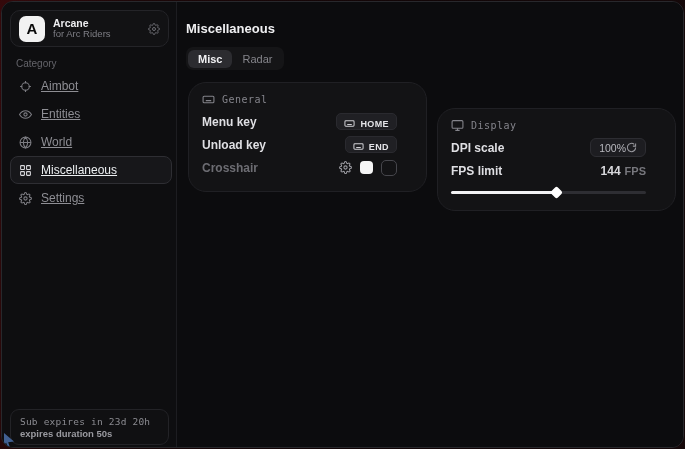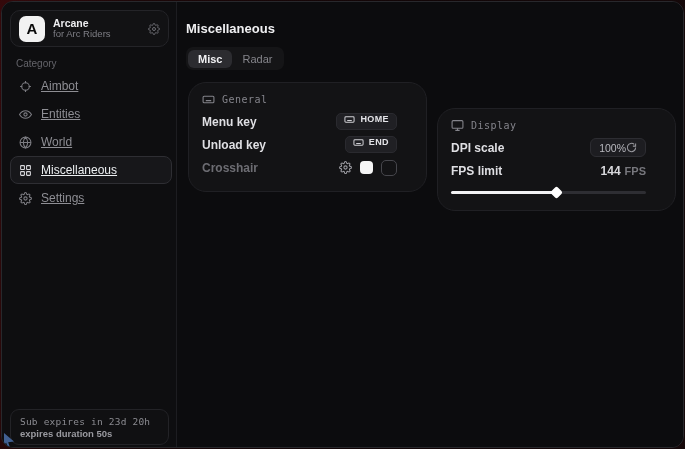--- a/index.html
+++ b/index.html
@@ -78,21 +78,21 @@
   .card-head { display:flex; align-items:center; gap:7px; color:#84848b; margin-bottom:4px; }
   .card-head .ic { display:flex; color:#84848b; }
   .card-head .t { font-size:10px; letter-spacing:.5px; }
 
   .row { height:23px; display:flex; align-items:center; justify-content:space-between; }
   .row-label { color:#dfdfe3; font-size:12px; font-weight:bold; }
   .row-label.dim { color:#6d6d73; }
 
   .keypill {
     background:#202024; border:1px solid #2a2a2f; border-radius:5px;
-    height:17px; display:flex; align-items:flex-start; gap:5px; padding:0 7px;
+    height:17px; display:flex; align-items:flex-end; gap:5px; padding:0 7px;
     color:#e4e4e8;
   }
   .keypill .ic { display:flex; color:#cfcfd4; }
   .keypill .kt { font-size:9px; font-weight:bold; letter-spacing:.4px; }
 
   .cross-controls { display:flex; align-items:center; gap:8px; }
   .cross-controls .ic { display:flex; color:#9a9aa0; }
   .swatch { width:13px; height:13px; border-radius:4px; background:#f5f5f5; }
   .checkbox { width:16px; height:16px; border-radius:5px; border:1.5px solid #46464c; background:transparent; }
 

